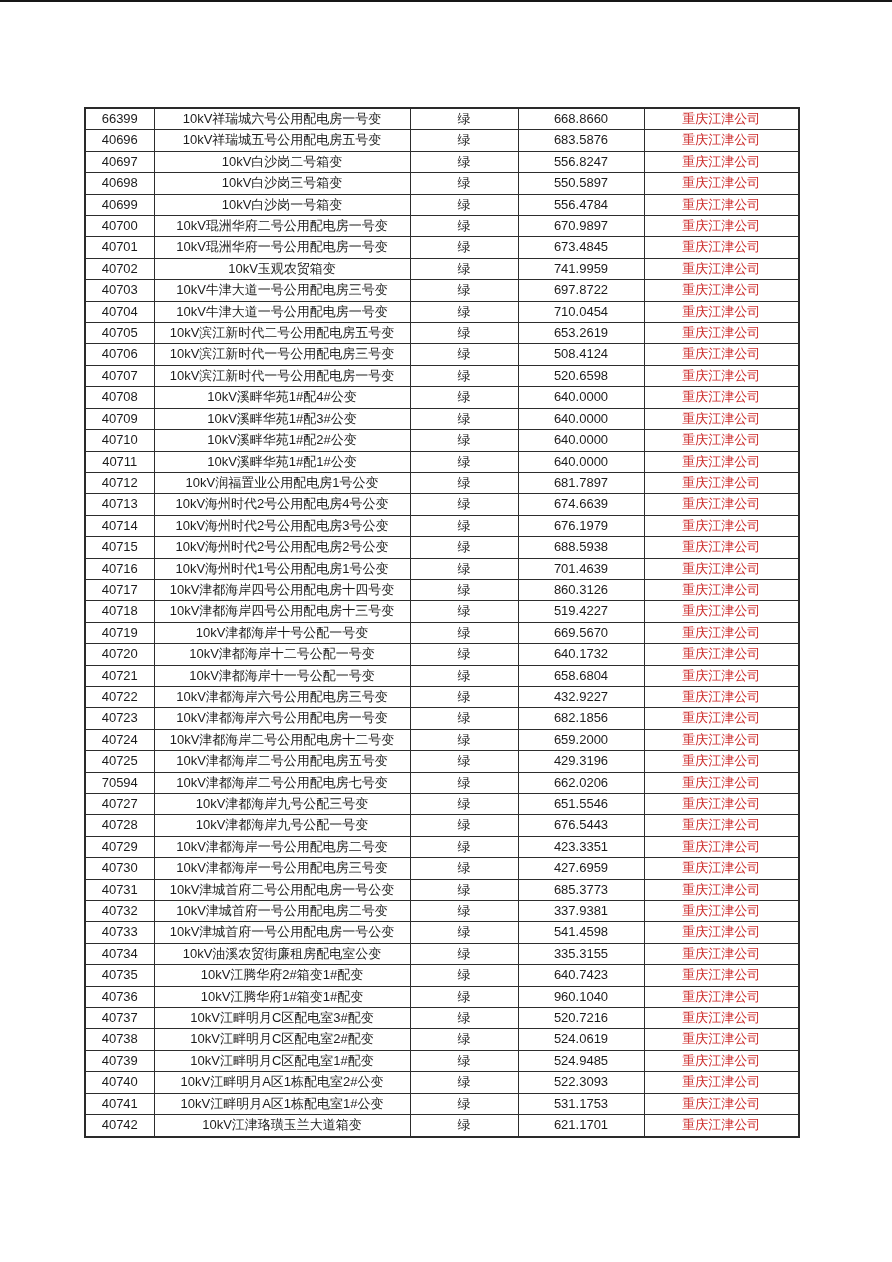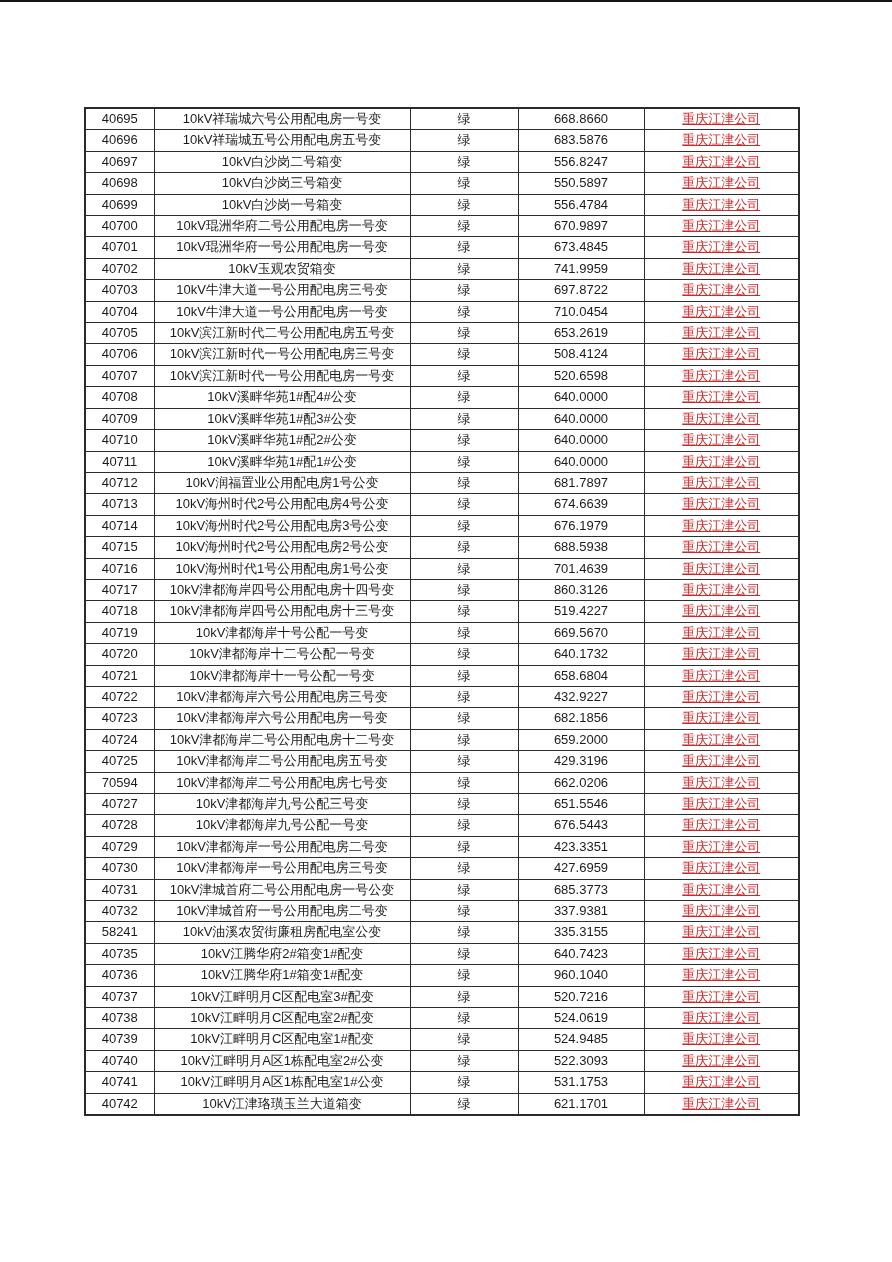--- a/index.html
+++ b/index.html
@@ -31,39 +31,39 @@
   table.data-table td{
     border:1px solid #2d2d2d;
     height:20.4px;
     padding:0 2px;
     text-align:center;
     vertical-align:middle;
     white-space:nowrap;
     overflow:hidden;
     line-height:20.4px;
   }
-  td.col-company{color:var(--company-red,#cc2929);text-decoration:underline;}
+  td.col-company{color:var(--company-red,#cc2929);}
 </style>
 </head>
 <body>
 
 <div class="screen">
   <div class="top-edge"></div>
 
   <table class="data-table">
     <colgroup>
       <col style="width:69px">
       <col style="width:256px">
       <col style="width:108px">
       <col style="width:126px">
       <col style="width:155px">
     </colgroup>
     <tbody>
         <tr>
-      <td class="col-id">40695</td>
+      <td class="col-id">66399</td>
       <td class="col-name">10kV祥瑞城六号公用配电房一号变</td>
       <td class="col-status">绿</td>
       <td class="col-value">668.8660</td>
       <td class="col-company">重庆江津公司</td>
     </tr>
         <tr>
       <td class="col-id">40696</td>
       <td class="col-name">10kV祥瑞城五号公用配电房五号变</td>
       <td class="col-status">绿</td>
       <td class="col-value">683.5876</td>
@@ -315,21 +315,28 @@
       <td class="col-company">重庆江津公司</td>
     </tr>
         <tr>
       <td class="col-id">40732</td>
       <td class="col-name">10kV津城首府一号公用配电房二号变</td>
       <td class="col-status">绿</td>
       <td class="col-value">337.9381</td>
       <td class="col-company">重庆江津公司</td>
     </tr>
         <tr>
-      <td class="col-id">58241</td>
+      <td class="col-id">40733</td>
+      <td class="col-name">10kV津城首府一号公用配电房一号公变</td>
+      <td class="col-status">绿</td>
+      <td class="col-value">541.4598</td>
+      <td class="col-company">重庆江津公司</td>
+    </tr>
+        <tr>
+      <td class="col-id">40734</td>
       <td class="col-name">10kV油溪农贸街廉租房配电室公变</td>
       <td class="col-status">绿</td>
       <td class="col-value">335.3155</td>
       <td class="col-company">重庆江津公司</td>
     </tr>
         <tr>
       <td class="col-id">40735</td>
       <td class="col-name">10kV江腾华府2#箱变1#配变</td>
       <td class="col-status">绿</td>
       <td class="col-value">640.7423</td>

